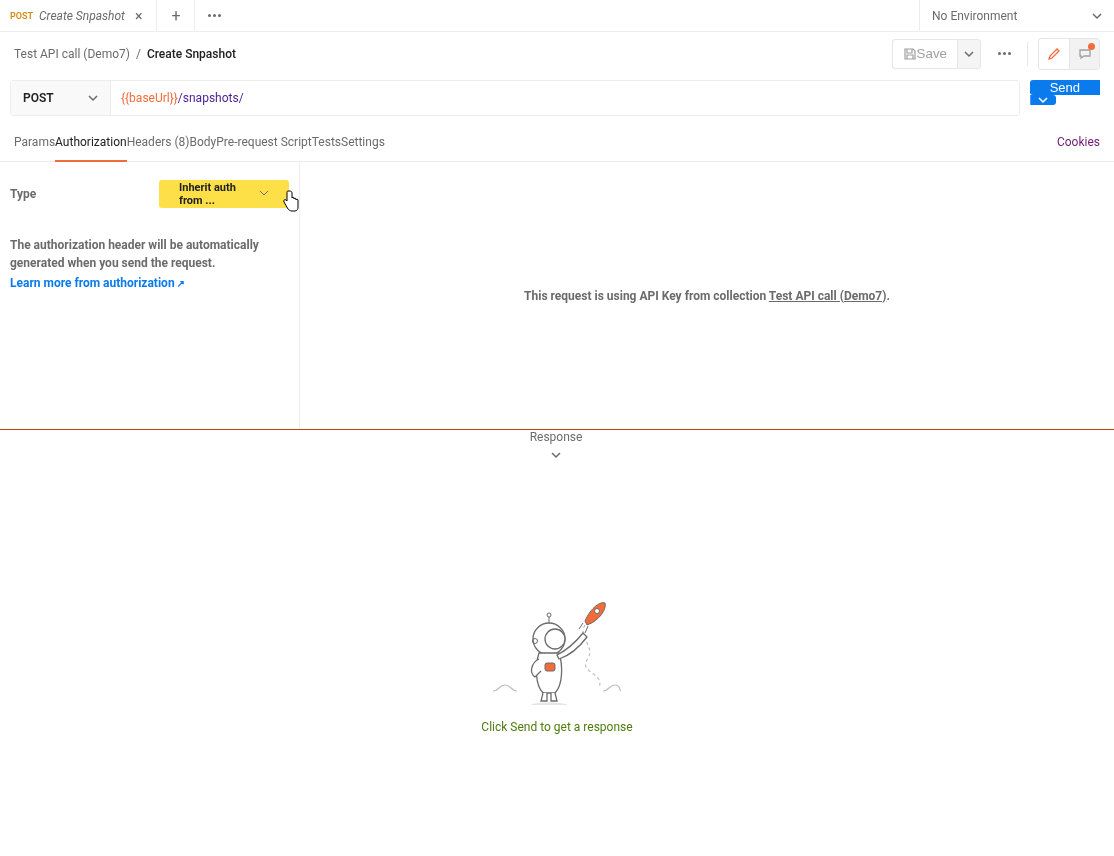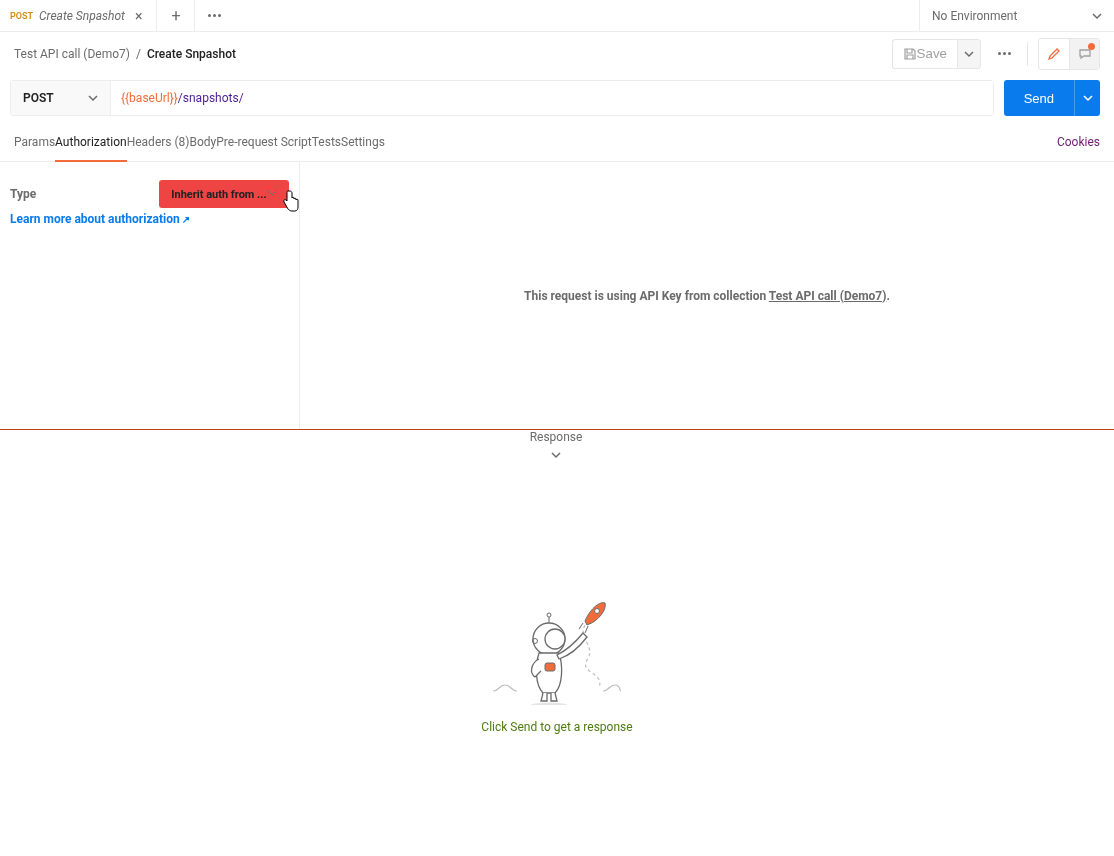--- a/index.html
+++ b/index.html
@@ -29,36 +29,36 @@
   .icon-btn { width: 30px; height:30px; display:flex; align-items:center; justify-content:center; cursor:pointer; position:relative;}
   .icon-btn + .icon-btn { border-left:1px solid #e6e6e6; background:#f2f2f2;}
   .notif-dot { position:absolute; top:4px; right:4px; width:7px; height:7px; background:#f26b3a; border-radius:50%; }
 
   .req-row { display:flex; align-items:center; height:36px; margin:4px 14px 0 10px; gap:10px; }
   .method-url { display:flex; flex:1; border:1px solid #ededed; border-radius:3px; background:#f9f9f9; height:36px; }
   .method-select { width:100px; display:flex; align-items:center; justify-content:space-between; padding:0 12px; border-right:1px solid #ededed; cursor:pointer; font-weight:600; color:#212121; background:#f9f9f9;}
   .url-input { flex:1; display:flex; align-items:center; padding:0 10px; font-size:12px; background:#fff;}
   .url-var { color:#f26b3a; }
   .url-path { color:#4c1d95; }
-  .send-group { display:flex; height:36px; }
+  .send-group { display:flex; height:36px;flex-direction:column; }
   .send-btn { background:#097bed; color:#fff; border:none; border-radius:3px 0 0 3px; padding:0 20px; font-size:13px; font-weight:500; cursor:pointer; display:flex; align-items:center;}
   .send-chev { background:#097bed; border:none; border-left:1px solid rgba(255,255,255,0.25); border-radius:0 3px 3px 0; width:26px; display:flex; align-items:center; justify-content:center; cursor:pointer;}
   .send-chev svg path { stroke:#fff; }
 
   .tabs2 { display:flex; align-items:center; padding:0 14px; height:40px; border-bottom:1px solid #ededed; margin-top:6px;}
   .tabs2 .t { color:#6b6b6b; font-size:12px; cursor:pointer; height:100%; display:flex; align-items:center; position:relative;}
   .tabs2 .t.active { color:#212121; }
   .tabs2 .t.active::after { content:""; position:absolute; left:0; right:0; bottom:-1px; height:2px; background:#f26b3a;}
   .tabs2 .cookies-link { margin-left:auto; color:#701a75; cursor:pointer; font-size:12px;}
 
   .auth-area { display:flex; height:268px; border-bottom:1px solid #c2410c;font-weight:bold;}
   .auth-left { width:300px; border-right:1px solid #ededed; padding:18px 10px 10px 10px;}
   .auth-row1 { display:flex; align-items:center; justify-content:space-between;}
   .auth-type-label { color:#6b6b6b; font-size:12px;}
-  .auth-drop { width:130px; height:28px; background:#ef4444; border-radius:3px; display:flex; align-items:center; justify-content:center; padding:0 0; font-size:11px; cursor:pointer; color:#212121;}
+  .auth-drop { width:130px; height:28px; background:#fde047; border-radius:3px; display:flex; align-items:center; justify-content:space-between; padding:0 20px; font-size:11px; cursor:pointer; color:#212121;}
   .auth-drop .dd-chev svg path { stroke:#6b6b6b; }
   .auth-desc { color:#6b6b6b; font-size:12px; line-height:1.5; margin-top:28px;}
   .auth-link { color:#097bed; cursor:pointer; display:inline-flex; align-items:center; gap:2px; margin-top:4px; font-size:12px;}
   .auth-right { flex:1; display:flex; align-items:center; justify-content:center; padding:20px;}
   .auth-msg { color:#6b6b6b; font-size:12px;}
   .auth-msg .coll-link { color:#6b6b6b; text-decoration:underline; cursor:pointer;}
 
   .response-bar { display:flex; align-items:center; justify-content:space-between; height:30px; padding:0 8px 0 6px; color:#6b6b6b; font-size:12px; border-bottom:0px solid #ededed;flex-direction:column; }
   .response-body { display:flex; flex-direction:column; align-items:center; justify-content:center; height:408px; }
   .response-hint { color:#4d7c0f; font-size:12px; margin-top:12px;}
@@ -182,22 +182,23 @@
   <div class="auth-left">
     <div class="auth-row1">
       <span class="auth-type-label">Type</span>
       <div class="auth-drop">
         <span>Inherit auth from ...</span>
         <span class="dd-chev"><svg viewBox="0 0 10 10" width="10" height="10">
               <path d="M1 3 L5 7 L9 3" fill="none"></path>
             </svg></span>
       </div>
     </div>
+    <div class="auth-desc">The authorization header will be automatically generated when you send the request.</div>
     <a class="auth-link">
-      <span>Learn more about authorization</span>
+      <span>Learn more from authorization</span>
       <span style="font-size:10px;">↗</span>
     </a>
   </div>
   <div class="auth-right">
     <div class="auth-msg">
       <span>This request is using API Key from collection </span><span class="coll-link">Test API call (Demo7)</span><span>.</span>
     </div>
   </div>
 </div>
 

